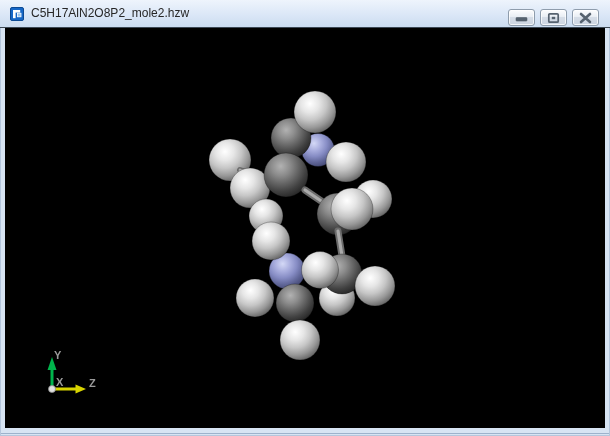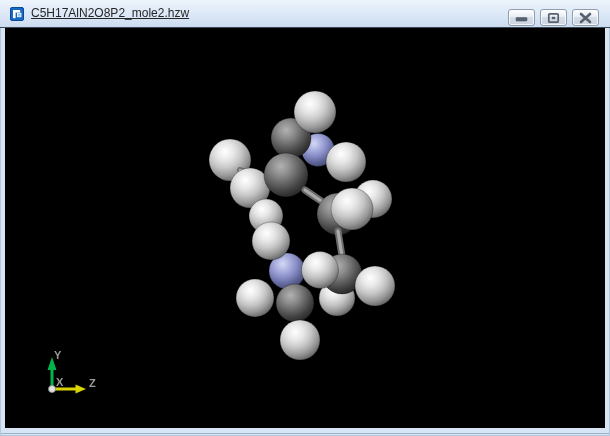--- a/index.html
+++ b/index.html
@@ -6,21 +6,21 @@
   body{width:610px;height:436px;overflow:hidden;background:#d7e4f3;
        font-family:"Liberation Sans", sans-serif;}
   .window{position:relative;width:610px;height:436px;background:#d7e4f3;
           box-shadow:inset 0 0 0 1px #b4c6dc;}
   
   .titlebar{position:absolute;left:0;top:0;width:610px;height:27px;
             background:linear-gradient(#eef4fc,#dbe7f7 55%,#cbdcf0);
             border-bottom:1px solid #3c4854;}
   .app-icon{position:absolute;left:10px;top:7px;width:14px;height:14px;}
   .title-text{position:absolute;left:31px;top:0;line-height:27px;
-              font-size:12px;color:#262626;white-space:nowrap;text-decoration:underline;}
+              font-size:12px;color:#262626;white-space:nowrap;}
   .controls{position:absolute;right:11px;top:9px;display:flex;gap:5px;}
   .win-btn{width:27px;height:17px;padding:0;margin:0;border:1px solid #8e9cac;
            border-radius:3px;cursor:default;
            background:linear-gradient(#fdfdfe,#e9eef4 45%,#d6dde7 50%,#ccd5e1);
            box-shadow:inset 0 0 0 1px rgba(255,255,255,.75);
            display:flex;align-items:center;justify-content:center;}
   
   .viewport{position:absolute;left:5px;top:28px;width:600px;height:400px;
             background:#000;}
   .viewport svg{display:block;}

